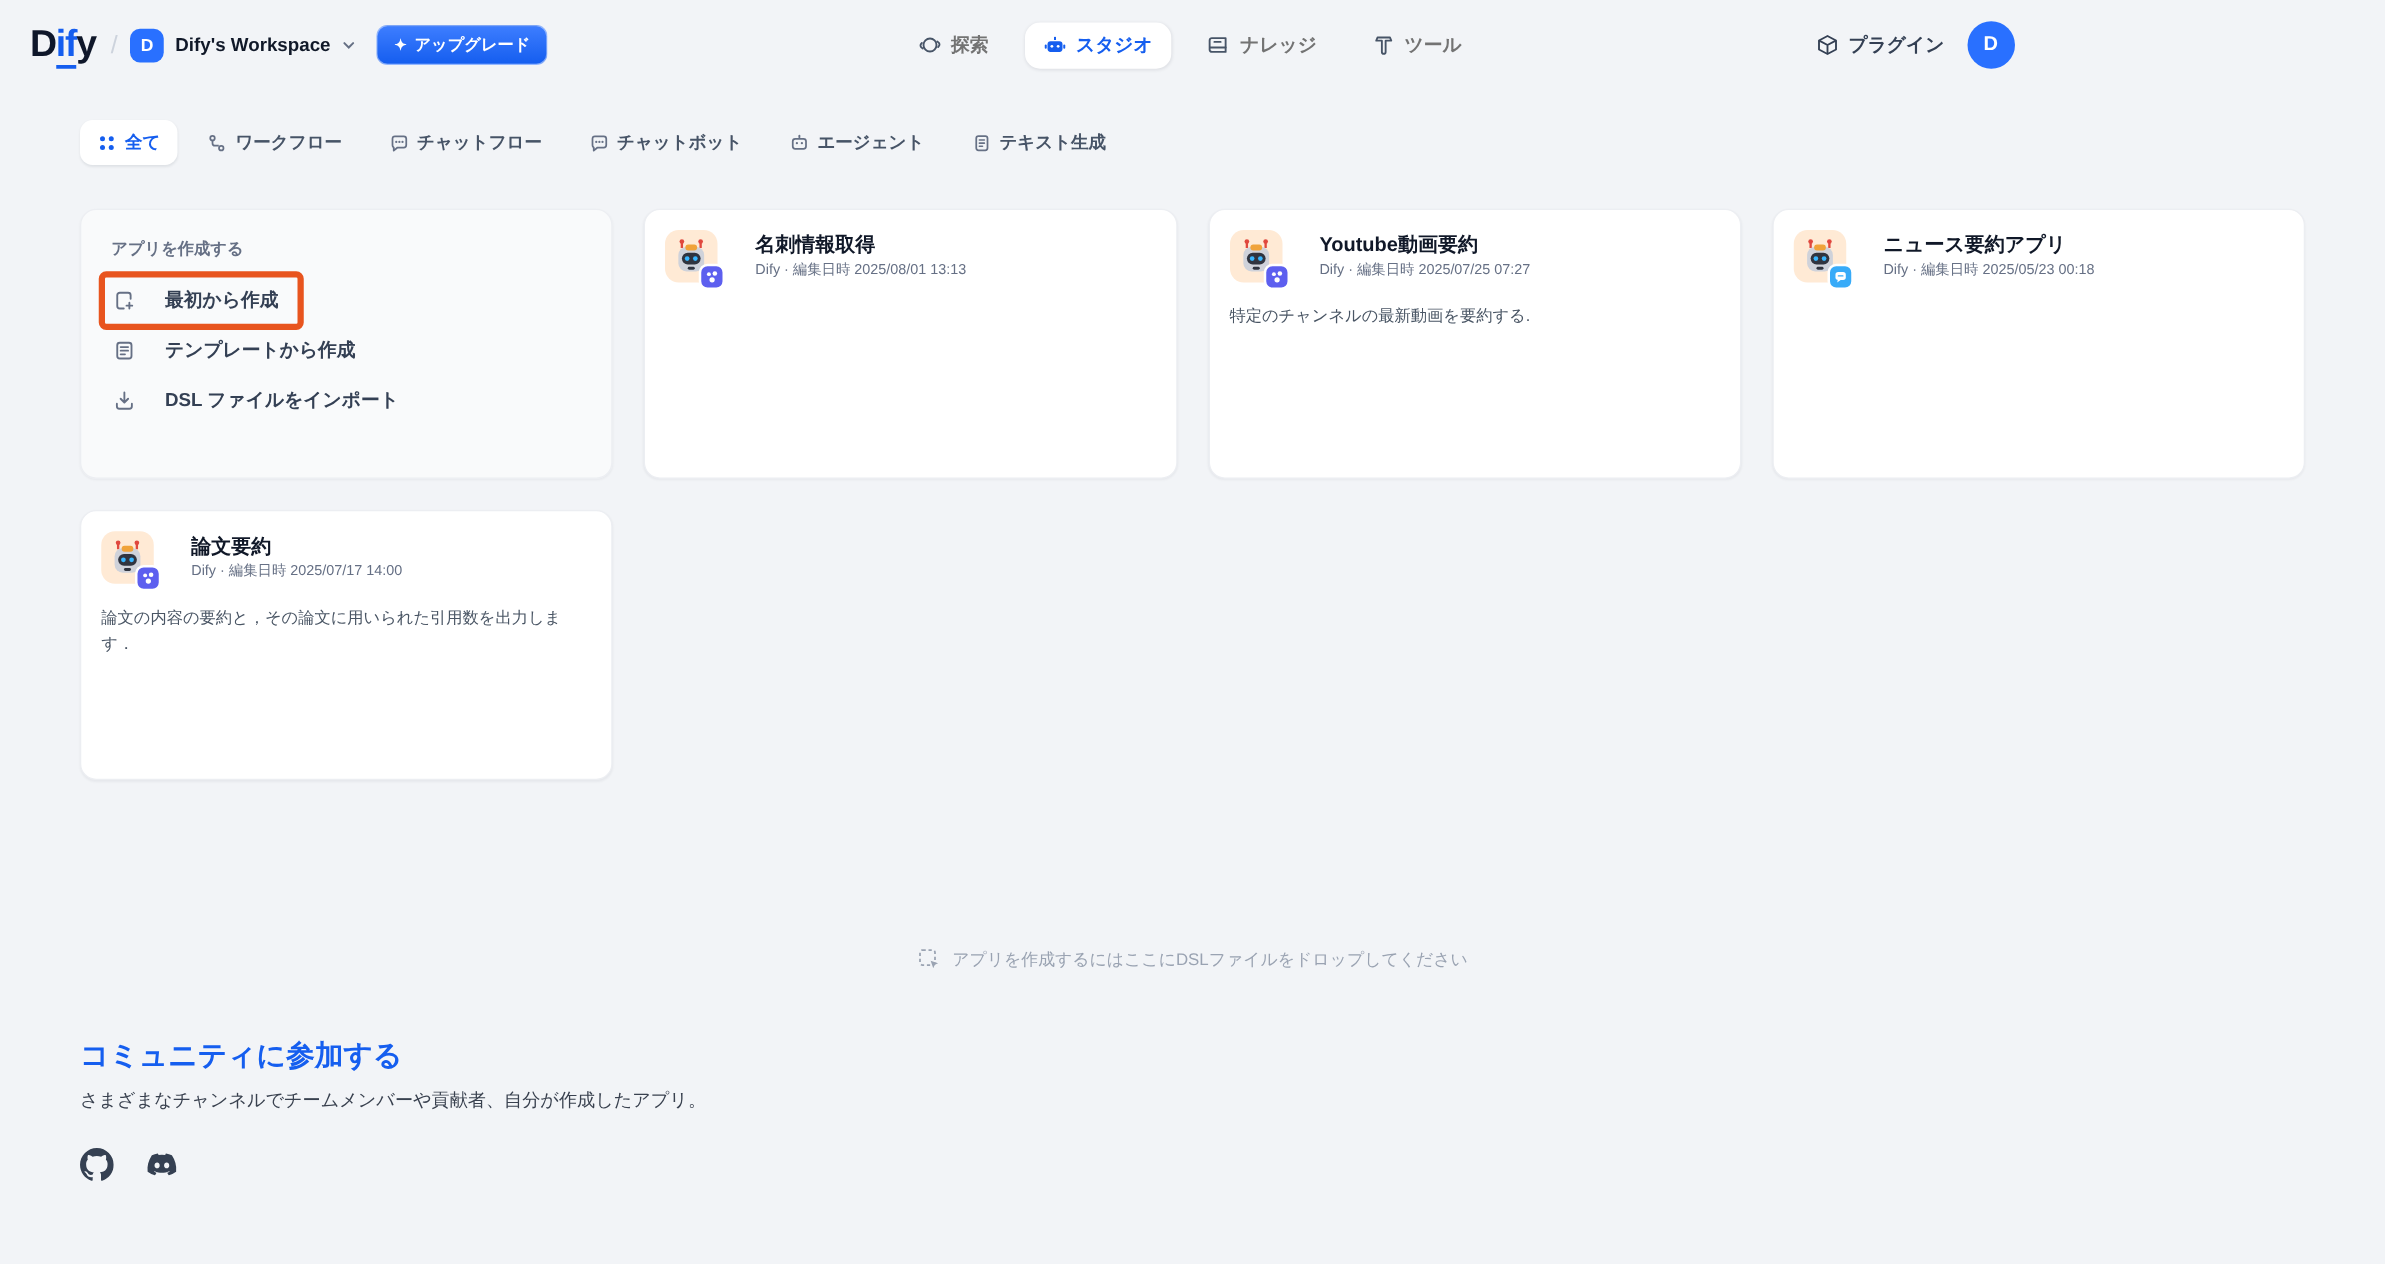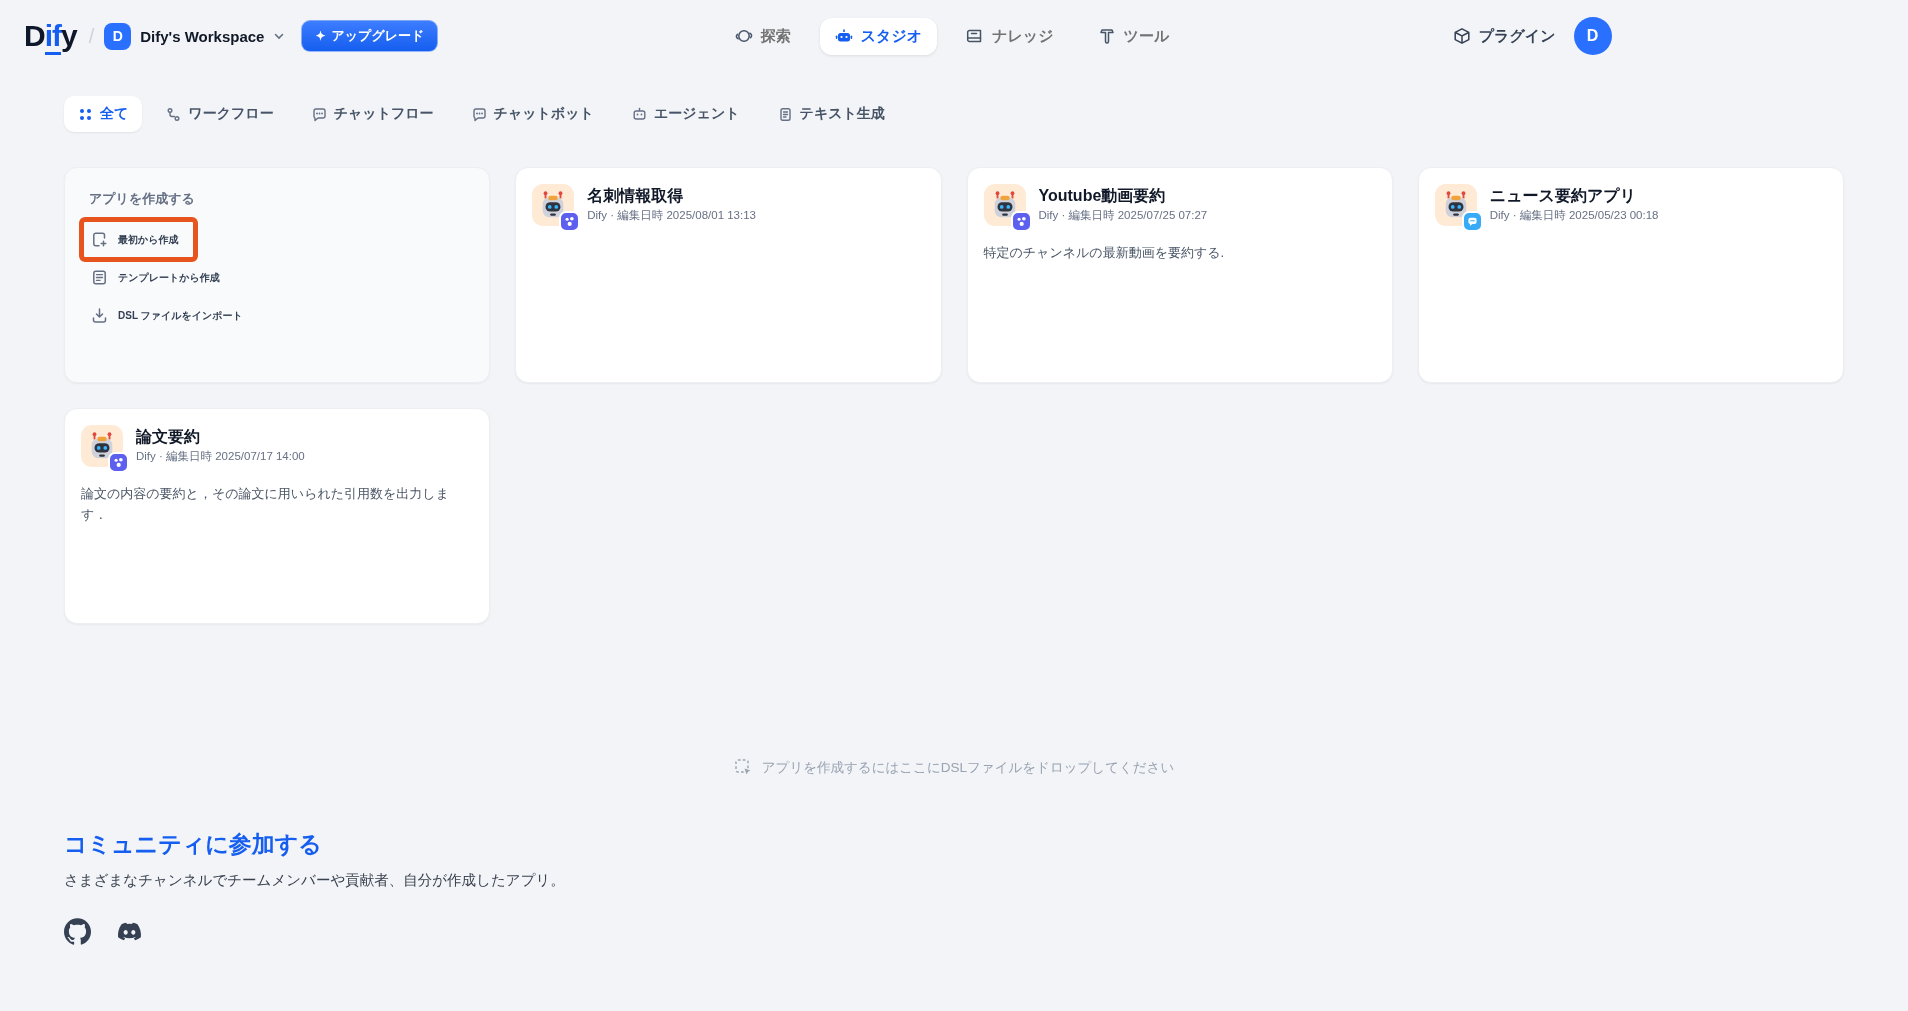--- a/index.html
+++ b/index.html
@@ -61,27 +61,27 @@
   .search-box input::placeholder { color:#98a2b3; }
 
   
   .grid { margin:35px 64px 0; display:grid; grid-template-columns:repeat(4,1fr); gap:25px;
     grid-auto-rows:216px; }
   .card { background:#fff; border:1px solid #eceef2; border-radius:13px;
     box-shadow:0 1px 2px rgba(16,24,40,.05); padding:16px; cursor:pointer; }
 
   .create-card { background:rgba(255,255,255,.55); padding:22px 24px; }
   .create-title { font-size:13px; font-weight:600; color:#667085; margin-bottom:16px; }
-  .create-item { display:flex; align-items:center; gap:10px; font-size:10px; font-weight:600;
+  .create-item { display:flex; align-items:center; gap:24px; font-size:15px; font-weight:600;
     color:#344054; width:max-content; padding:7px 2px; margin-bottom:7px; position:relative; cursor:pointer; }
   .create-item .cicon { color:#667085; }
   .annotation { position:absolute; inset:-7px -18px -7px -10px; border:5px solid #e8541e;
     border-radius:6px; pointer-events:none; }
 
-  .app-head { display:flex; align-items:flex-start; gap:13px; }
+  .app-head { display:flex; align-items:flex-start; gap:30px; }
   .app-icon-wrap { position:relative; width:42px; height:42px; flex:none; }
   .app-icon { width:42px; height:42px; border-radius:11px; background:#ffead5;
     display:flex; align-items:center; justify-content:center; }
   .app-badge { position:absolute; right:-6px; bottom:-6px; width:21px; height:21px; border-radius:7px;
     border:2px solid #fff; display:flex; align-items:center; justify-content:center; }
   .badge-agent { background:#5d5fef; }
   .badge-chat { background:#38abf8; }
   .app-title { font-size:16px; font-weight:700; color:#101828; padding-top:2px; }
   .app-meta { font-size:11.5px; color:#667085; margin-top:1px; }
   .app-desc { font-size:13px; color:#495564; line-height:1.65; margin-top:16px; }

